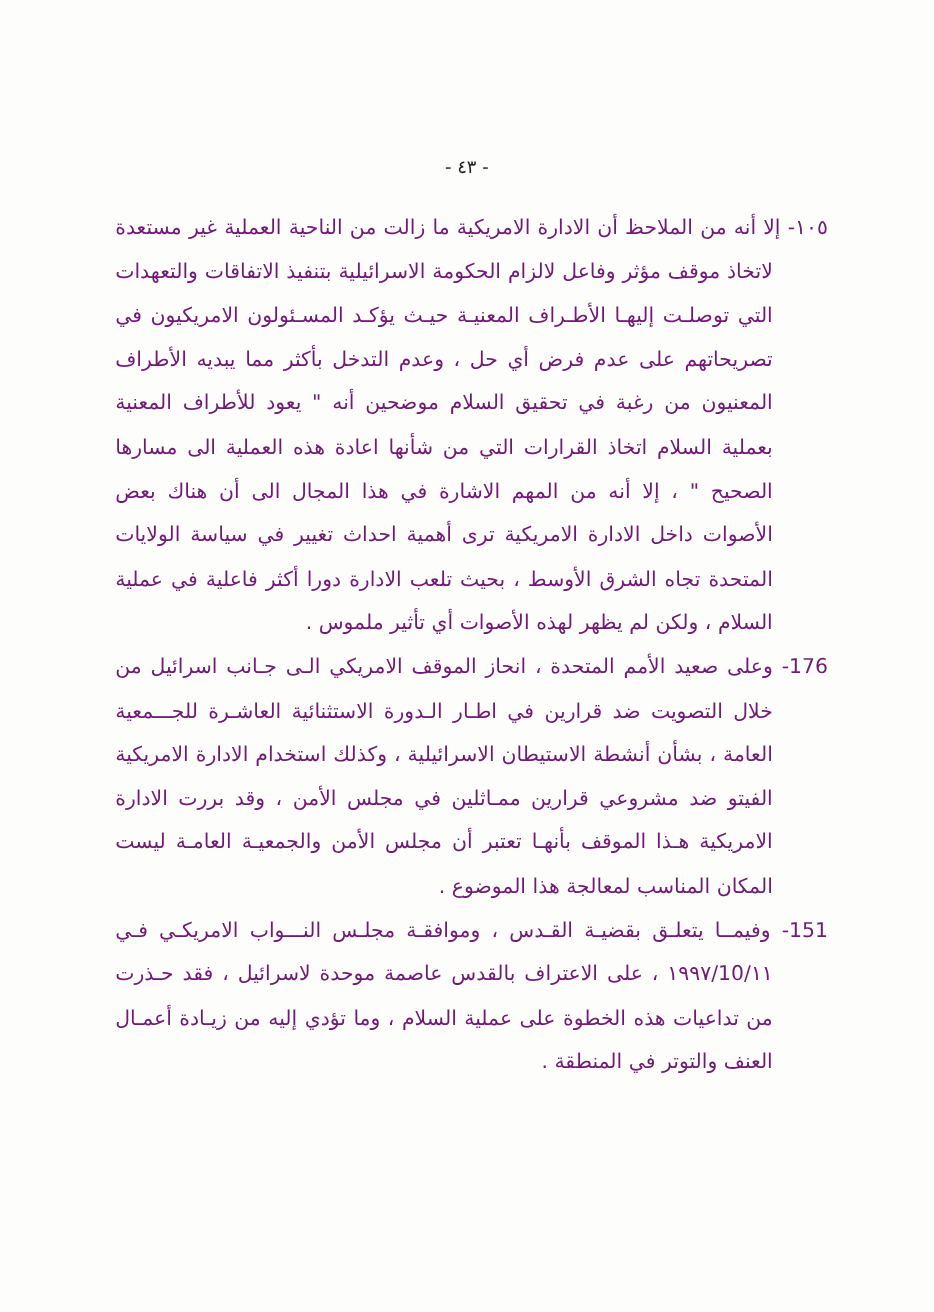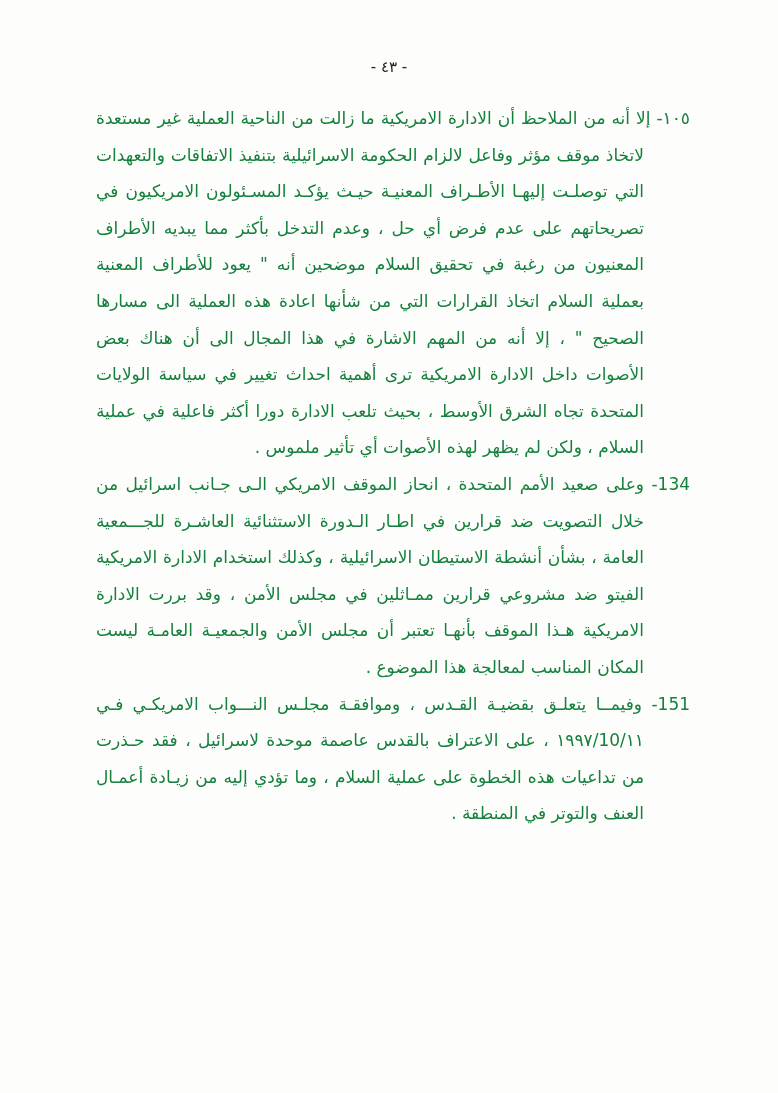--- a/index.html
+++ b/index.html
@@ -15,33 +15,34 @@
   .page {
     position: relative;
     box-sizing: border-box;
     width: 778px;
     height: 1093px;
     background: #fdfdfb;
     color: #1d1d1d;
     font-family: "DejaVu Sans", sans-serif;
   }
   .page-number {
-    padding-top: 58px;
+    padding-top: 98px;
     text-align: center;
     font-size: 15px;
     letter-spacing: 1px;
     color: #222;
+    margin-top: 32px;
   }
   .text-block {
     direction: rtl;
     margin: 24px 88px 0 96px;   
     font-size: 17px;
     line-height: 36.6px;
     text-align: justify;
-    color: #15803d;
+    color: #701a75;
   }
   .para {
     margin: 0;
     padding-right: 46px;   
     text-indent: -46px;    
   }
   .para-num {
     white-space: nowrap;
   }
 </style>
@@ -53,21 +54,21 @@
   <div class="page-number">- ٤٣ -</div>
 
   <div class="text-block">
 
     <p class="para">
       <span class="para-num">١٠٥-</span>
       <span class="para-text">إلا أنه من الملاحظ أن الادارة الامريكية ما زالت من الناحية العملية غير مستعدة لاتخاذ موقف مؤثر وفاعل لالزام الحكومة الاسرائيلية بتنفيذ الاتفاقات والتعهدات التي توصلـت إليهـا الأطـراف المعنيـة حيـث يؤكـد المسـئولون الامريكيون في تصريحاتهم على عدم فرض أي حل ، وعدم التدخل بأكثر مما يبديه الأطراف المعنيون من رغبة في تحقيق السلام موضحين أنه " يعود للأطراف المعنية بعملية السلام اتخاذ القرارات التي من شأنها اعادة هذه العملية الى مسارها الصحيح " ، إلا أنه من المهم الاشارة في هذا المجال الى أن هناك بعض الأصوات داخل الادارة الامريكية ترى أهمية احداث تغيير في سياسة الولايات المتحدة تجاه الشرق الأوسط ، بحيث تلعب الادارة دورا أكثر فاعلية في عملية السلام ، ولكن لم يظهر لهذه الأصوات أي تأثير ملموس .</span>
     </p>
 
     <p class="para">
-      <span class="para-num">134-</span>
+      <span class="para-num">176-</span>
       <span class="para-text">وعلى صعيد الأمم المتحدة ، انحاز الموقف الامريكي الـى جـانب اسرائيل من خلال التصويت ضد قرارين في اطـار الـدورة الاستثنائية العاشـرة للجـــمعية العامة ، بشأن أنشطة الاستيطان الاسرائيلية ، وكذلك استخدام الادارة الامريكية الفيتو ضد مشروعي قرارين ممـاثلين في مجلس الأمن ، وقد بررت الادارة الامريكية هـذا الموقف بأنهـا تعتبر أن مجلس الأمن والجمعيـة العامـة ليست المكان المناسب لمعالجة هذا الموضوع .</span>
     </p>
 
     <p class="para">
       <span class="para-num">151-</span>
       <span class="para-text">وفيمــا يتعلـق بقضيـة القـدس ، وموافقـة مجلـس النـــواب الامريكـي فـي ١٩٩٧/10/١١ ، على الاعتراف بالقدس عاصمة موحدة لاسرائيل ، فقد حـذرت من تداعيات هذه الخطوة على عملية السلام ، وما تؤدي إليه من زيـادة أعمـال العنف والتوتر في المنطقة .</span>
     </p>
 
   </div>
 </div>

